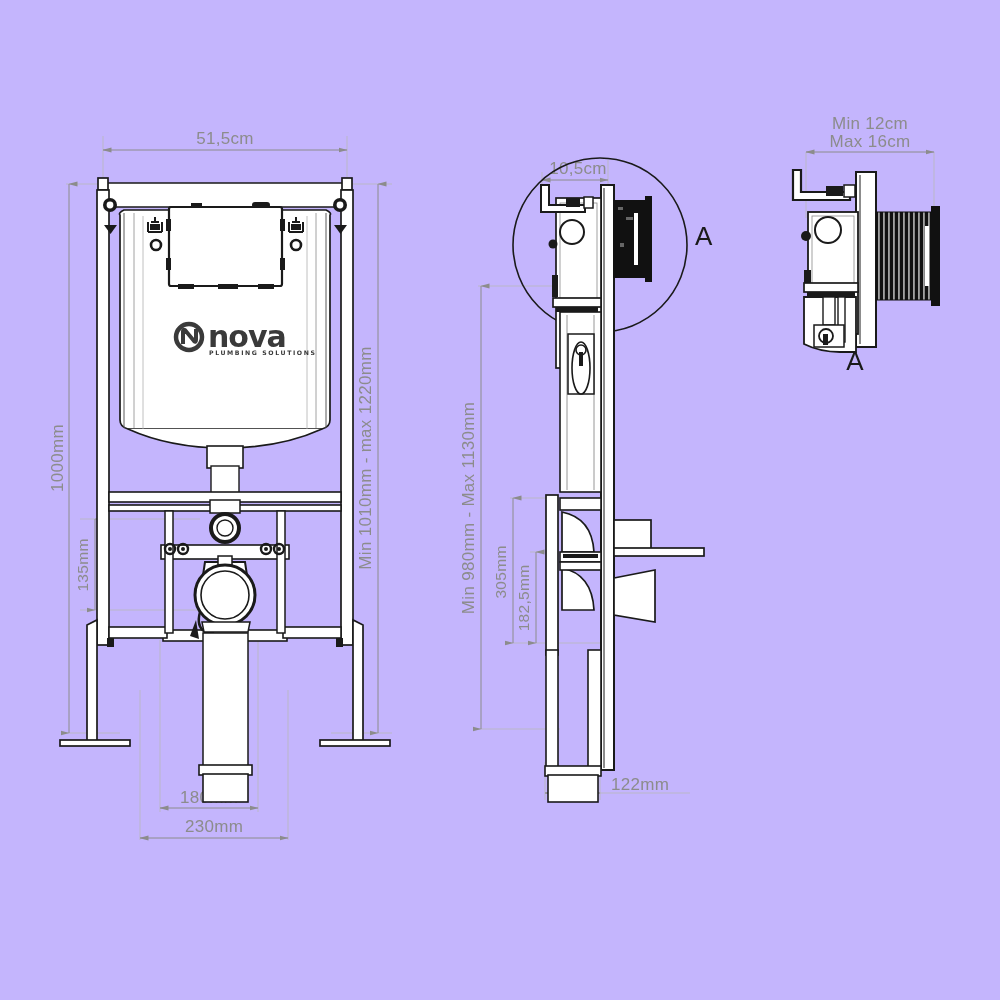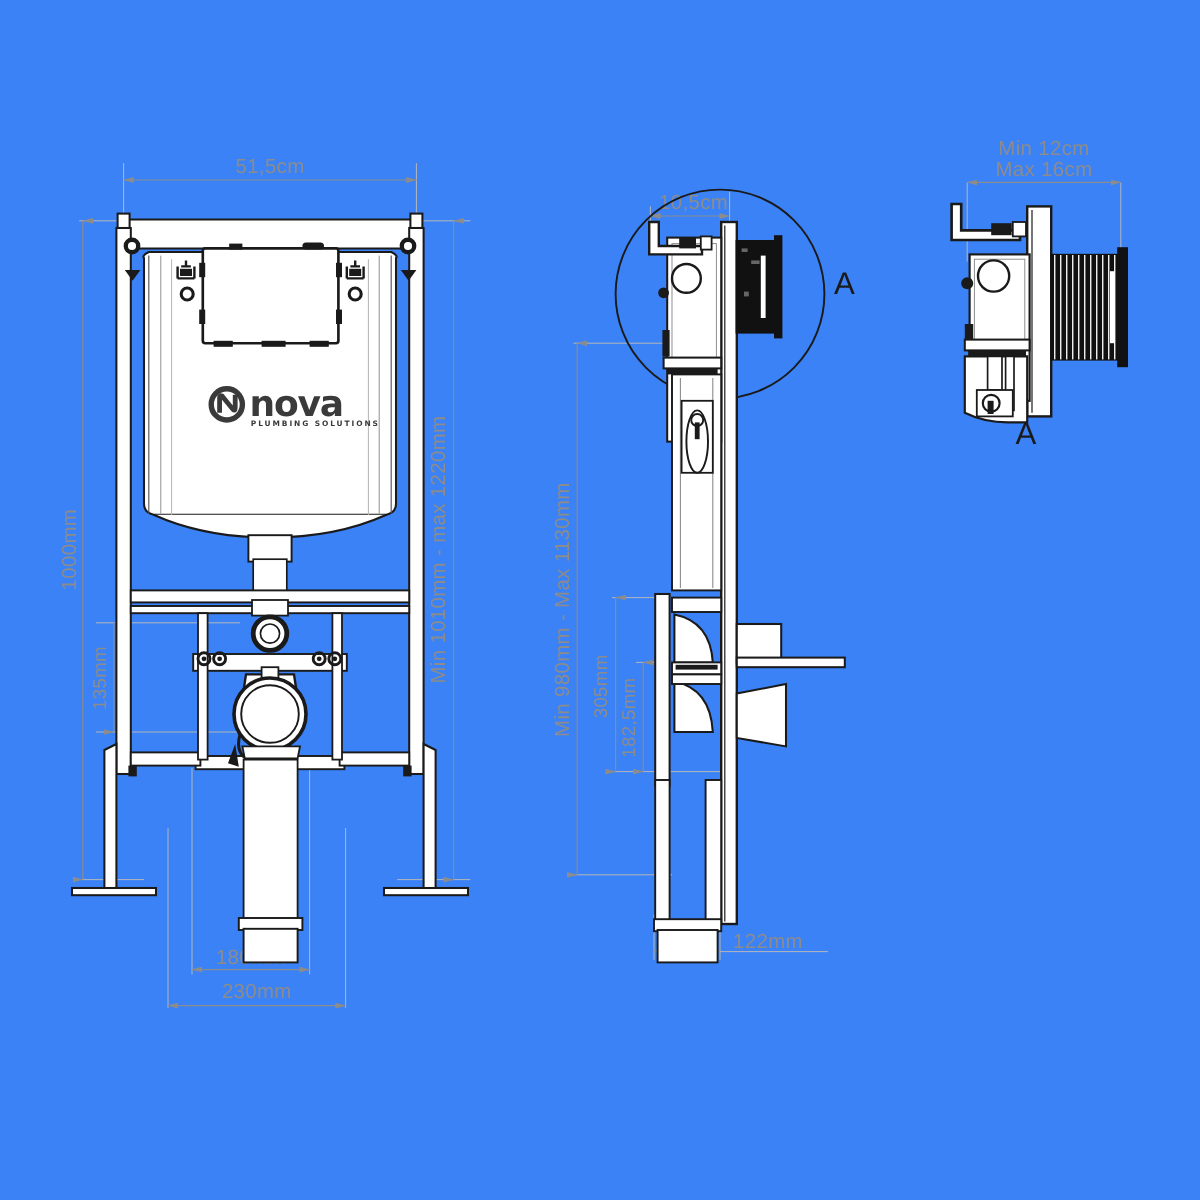--- a/index.html
+++ b/index.html
@@ -1,18 +1,18 @@
 <!DOCTYPE html>
 <html><head>
 <meta charset="utf-8">
 <style>
   html,body{margin:0;padding:0;background:#ffffff;}
   body{width:1000px;height:1000px;overflow:hidden;
        font-family:"Liberation Sans","DejaVu Sans",sans-serif;}
-  #sheet{position:relative;width:1000px;height:1000px;background:#3b82f6;}
+  #sheet{position:relative;width:1000px;height:1000px;background:#c4b5fd;}
   svg{display:block;}
   .dimtxt{font-family:"Liberation Sans","DejaVu Sans",sans-serif;
           fill:#8c8c8c;font-size:17px;letter-spacing:0.3px;}
   .dimtxt-sm{font-size:15.5px;}
   .callout{font-family:"Liberation Sans","DejaVu Sans",sans-serif;
            fill:#1a1a1a;font-size:26px;}
   .logotxt{font-family:"DejaVu Sans",sans-serif;fill:#3a3a3a;}
 </style>
 </head>
 <body>

